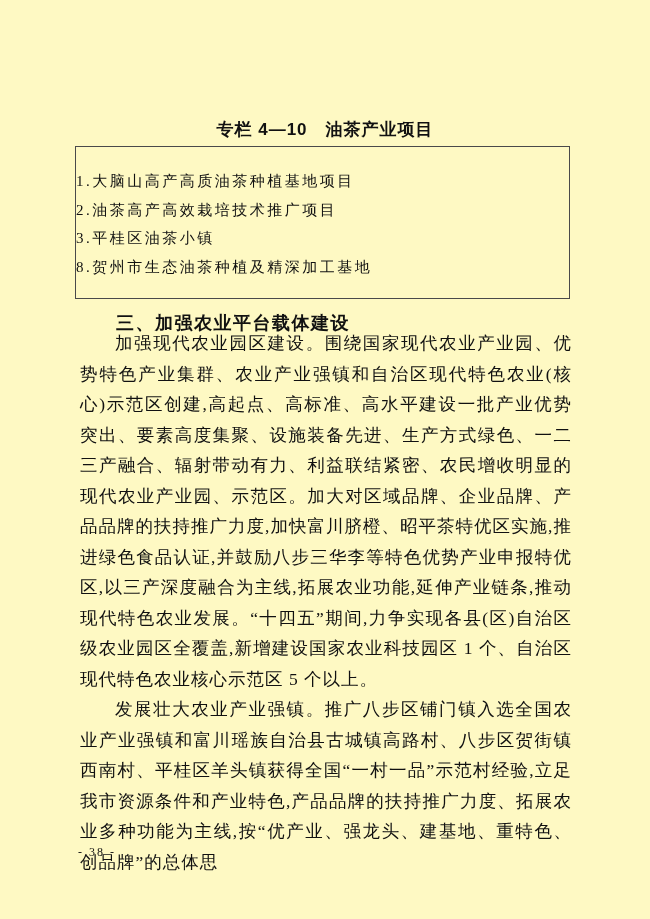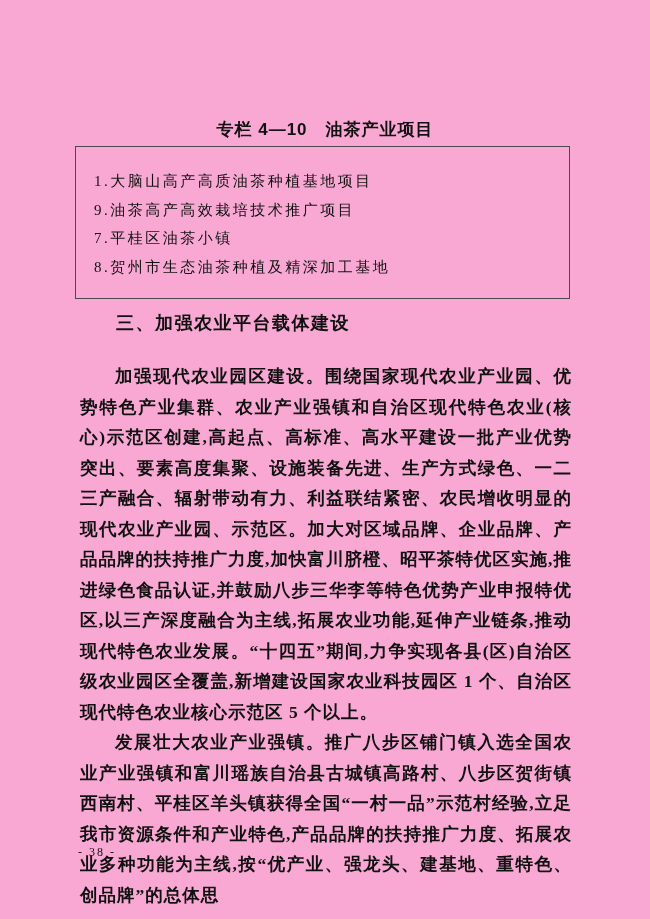--- a/index.html
+++ b/index.html
@@ -4,21 +4,21 @@
 <style>
   html, body {
     margin: 0;
     padding: 0;
     background: #ffffff;
   }
   .page {
     position: relative;
     width: 650px;
     height: 919px;
-    background: #f9a8d4;
+    background: #fef9c3;
     color: #1a1a1a;
     font-family: "Liberation Serif", "DejaVu Serif", serif;
     overflow: hidden;
   }
   
   .panel-title {
     position: absolute;
     top: 118px;
     left: 0;
     width: 100%;
@@ -31,21 +31,21 @@
   }
   
   .project-box {
     position: absolute;
     left: 75px;
     top: 146px;
     width: 495px;
     height: 153px;
     border: 1px solid #4a4a4a;
     box-sizing: border-box;
-    padding: 20px 8px 0 18px;
+    padding: 20px 8px 0 0;
   }
   .project-item {
     font-size: 15px;
     line-height: 28.5px;
     letter-spacing: 2.5px;
     color: #111111;
     white-space: nowrap;
   }
   
   .section-heading {
@@ -57,23 +57,22 @@
     font-weight: bold;
     font-size: 18px;
     letter-spacing: 1.5px;
     text-indent: 2em;
     color: #111111;
   }
   
   .body-text {
     position: absolute;
     left: 80px;
-    top: 361px;
+    top: 328px;
     width: 492px;
-    font-weight: bold;
   }
   .body-text p {
     margin: 0;
     font-size: 17.5px;
     line-height: 30.5px;
     letter-spacing: 1px;
     text-align: justify;
     text-justify: inter-character;
     text-indent: 2em;
     color: #111111;
@@ -90,22 +89,22 @@
 </style>
 </head>
 <body>
 
 <div class="page">
 
   <div class="panel-title">专栏 4—10　油茶产业项目</div>
 
   <div class="project-box">
     <div class="project-item">1.大脑山高产高质油茶种植基地项目</div>
-    <div class="project-item">9.油茶高产高效栽培技术推广项目</div>
-    <div class="project-item">7.平桂区油茶小镇</div>
+    <div class="project-item">2.油茶高产高效栽培技术推广项目</div>
+    <div class="project-item">3.平桂区油茶小镇</div>
     <div class="project-item">8.贺州市生态油茶种植及精深加工基地</div>
   </div>
 
   <div class="section-heading">三、加强农业平台载体建设</div>
 
   <div class="body-text">
     <p>加强现代农业园区建设。围绕国家现代农业产业园、优势特色产业集群、农业产业强镇和自治区现代特色农业(核心)示范区创建,高起点、高标准、高水平建设一批产业优势突出、要素高度集聚、设施装备先进、生产方式绿色、一二三产融合、辐射带动有力、利益联结紧密、农民增收明显的现代农业产业园、示范区。加大对区域品牌、企业品牌、产品品牌的扶持推广力度,加快富川脐橙、昭平茶特优区实施,推进绿色食品认证,并鼓励八步三华李等特色优势产业申报特优区,以三产深度融合为主线,拓展农业功能,延伸产业链条,推动现代特色农业发展。“十四五”期间,力争实现各县(区)自治区级农业园区全覆盖,新增建设国家农业科技园区 1 个、自治区现代特色农业核心示范区 5 个以上。</p>
     <p>发展壮大农业产业强镇。推广八步区铺门镇入选全国农业产业强镇和富川瑶族自治县古城镇高路村、八步区贺街镇西南村、平桂区羊头镇获得全国“一村一品”示范村经验,立足我市资源条件和产业特色,产品品牌的扶持推广力度、拓展农业多种功能为主线,按“优产业、强龙头、建基地、重特色、创品牌”的总体思</p>
   </div>
 

